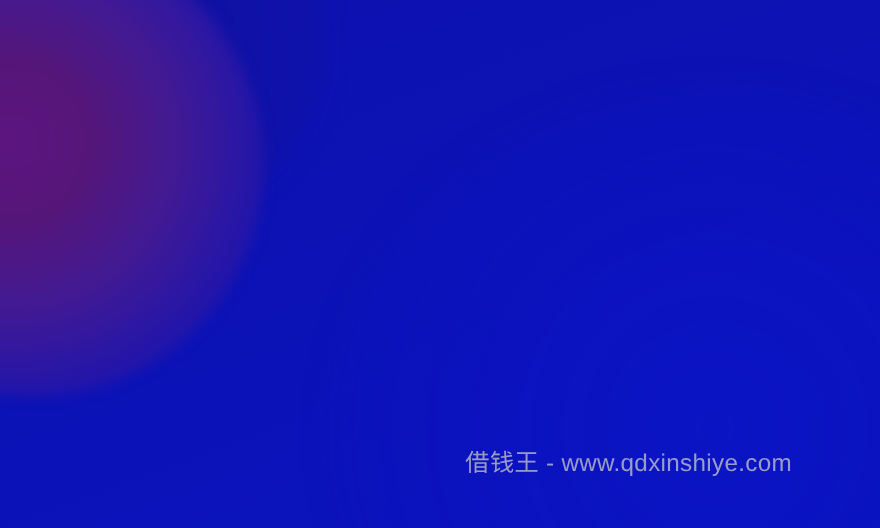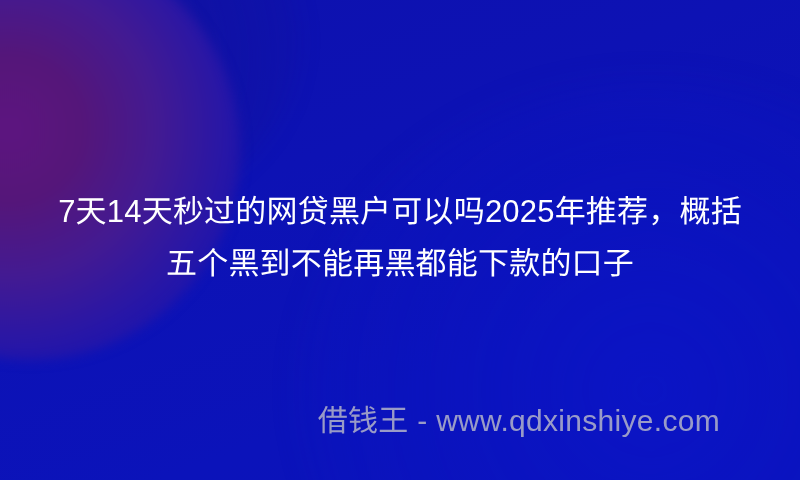--- a/index.html
+++ b/index.html
@@ -95,38 +95,37 @@
     white-space: pre-wrap;
   }
 
   
   .watermark {
     position: absolute;
     right: 80px;
     top: 406px;
     color: #c2c2ca;
     opacity: 0.78;
-    font-size: 30px;
+    font-size: 22px;
     line-height: 30px;
     font-weight: 400;
     letter-spacing: 0.3px;
     white-space: nowrap;
     text-align: left;
   }
 </style>
 </head>
 <body>
 
 <div id="banner">
 
   <div class="bg-base"></div>
 
   <div class="bg-glow-dark"></div>
 
   <div class="bg-glow-purple"></div>
 
   <div class="bg-glow-light"></div>
 
-  <div class="headline">7天14天秒过的网贷黑户可以吗2025年推荐，概括五个黑到不能再黑都能下款的口子</div>
 
   <div class="watermark">借钱王 - www.qdxinshiye.com</div>
 
 </div>
 
 </body></html>

